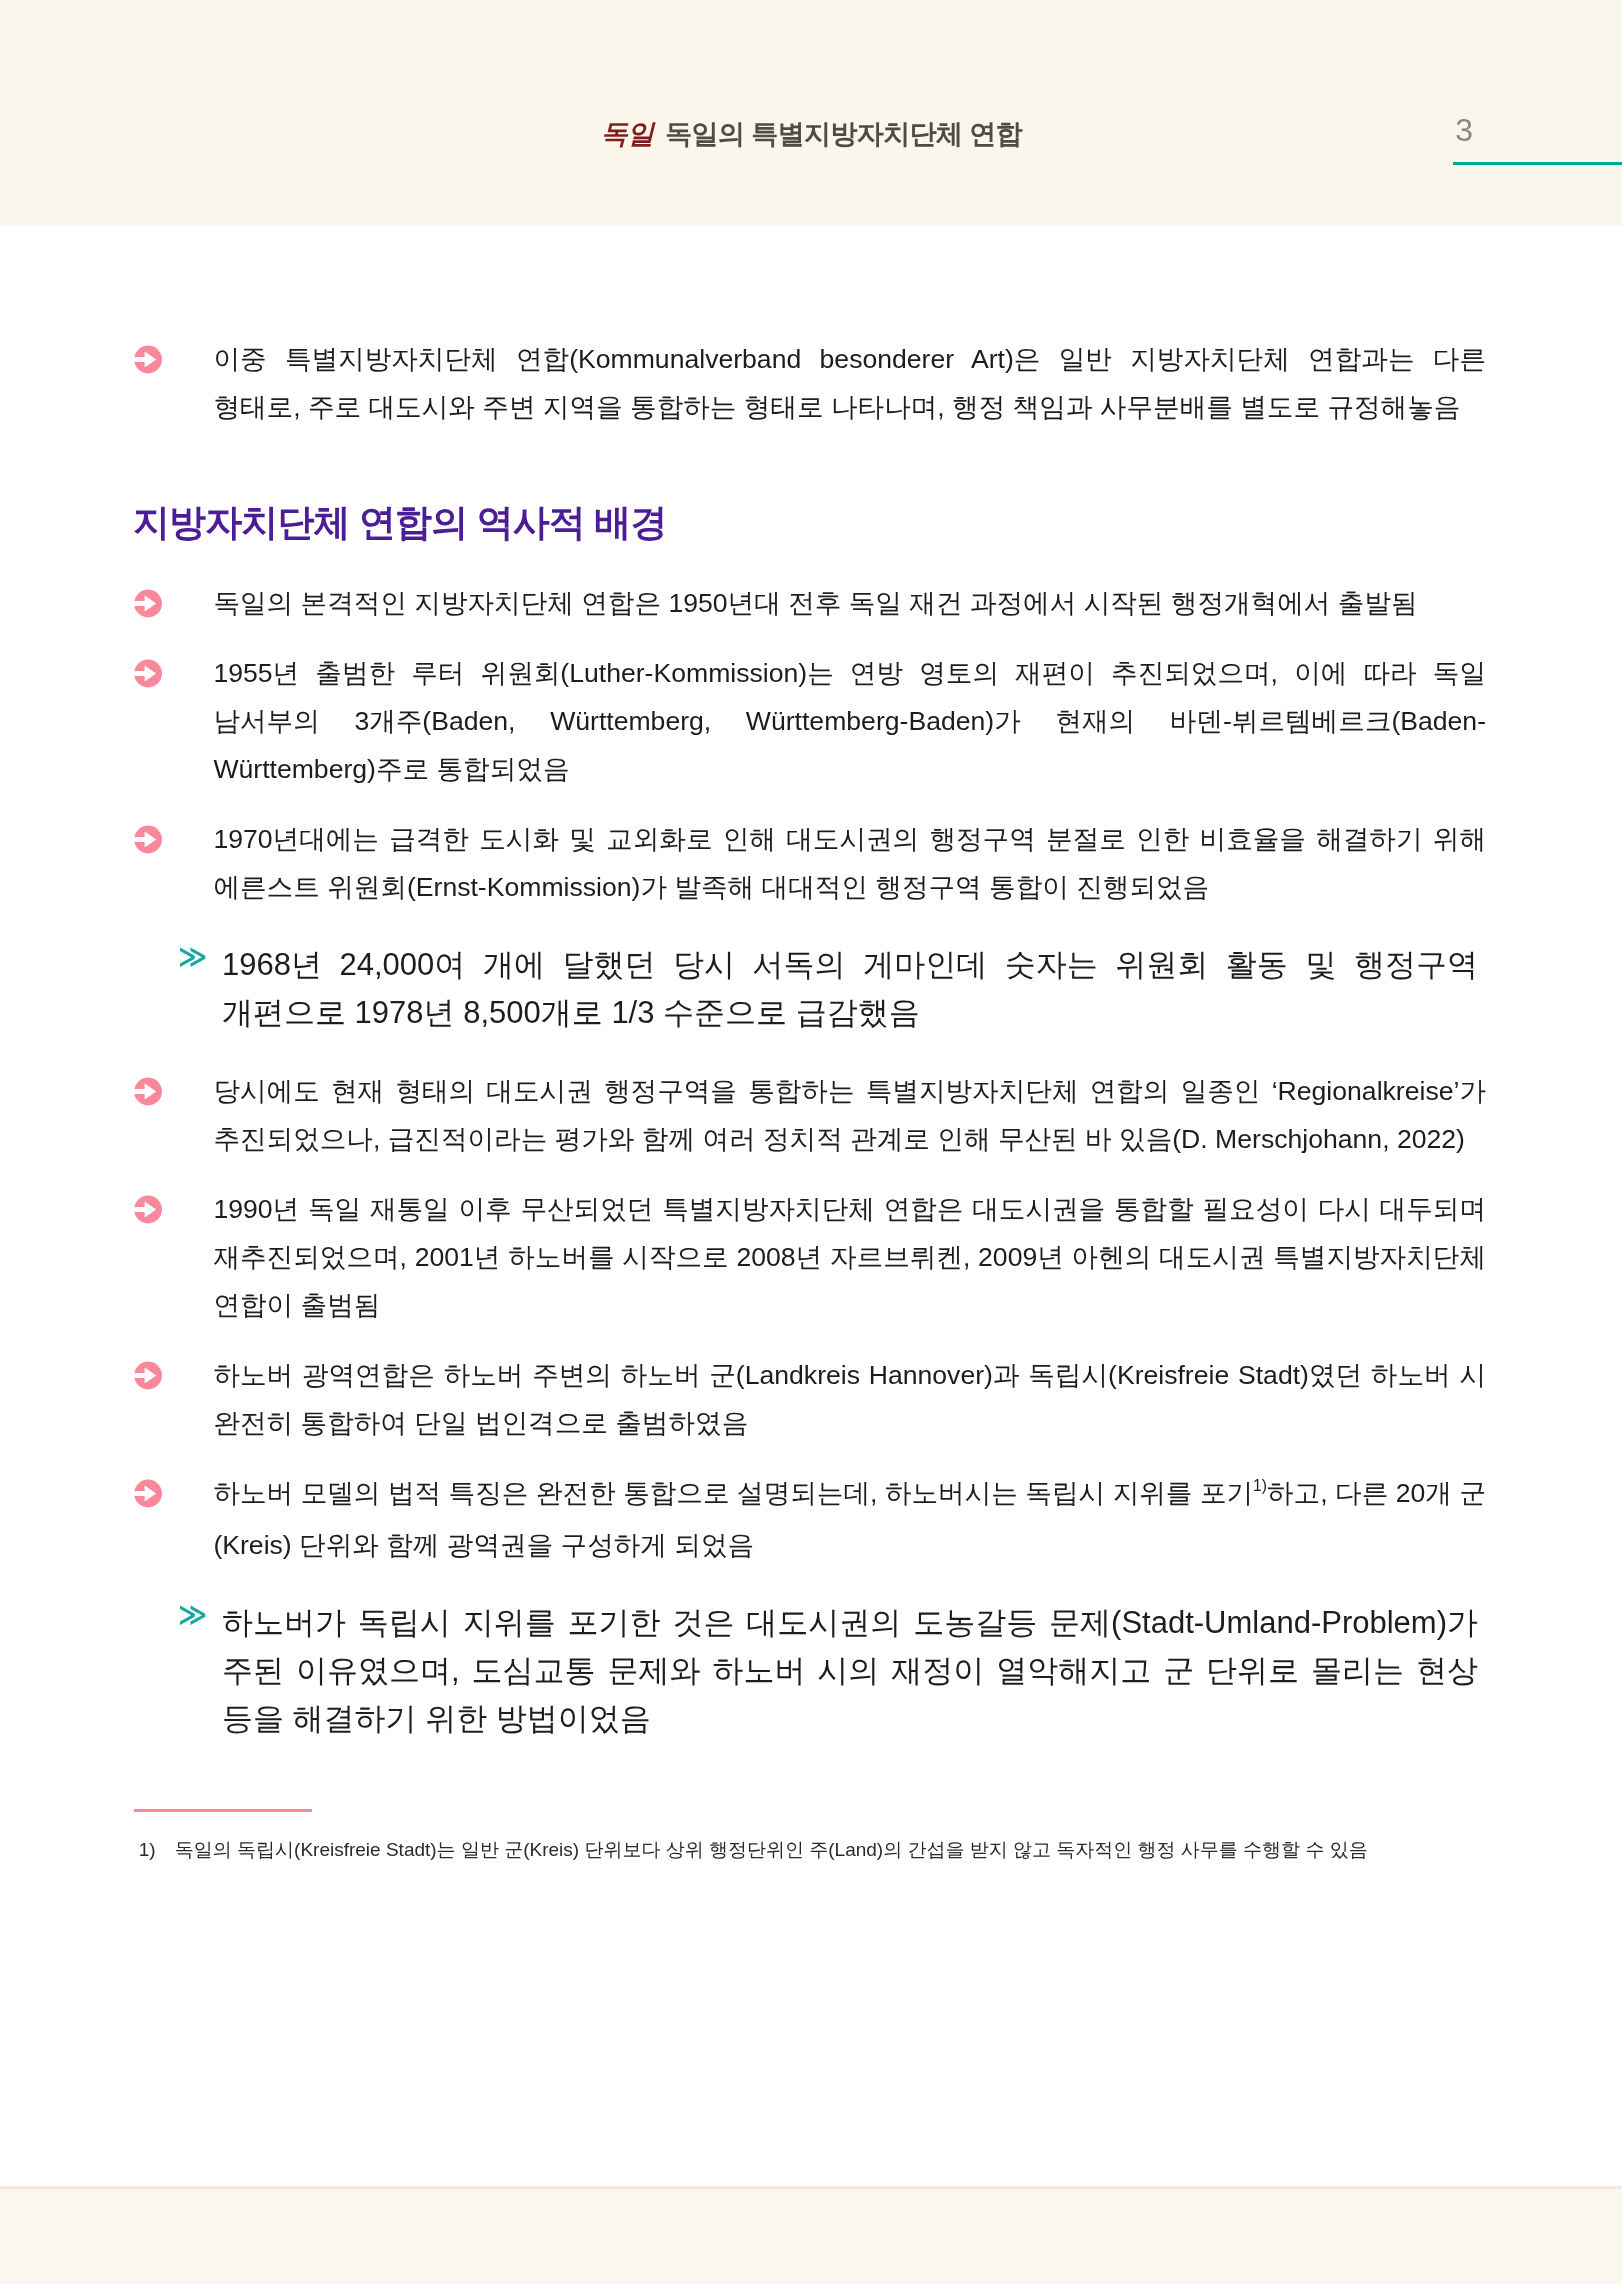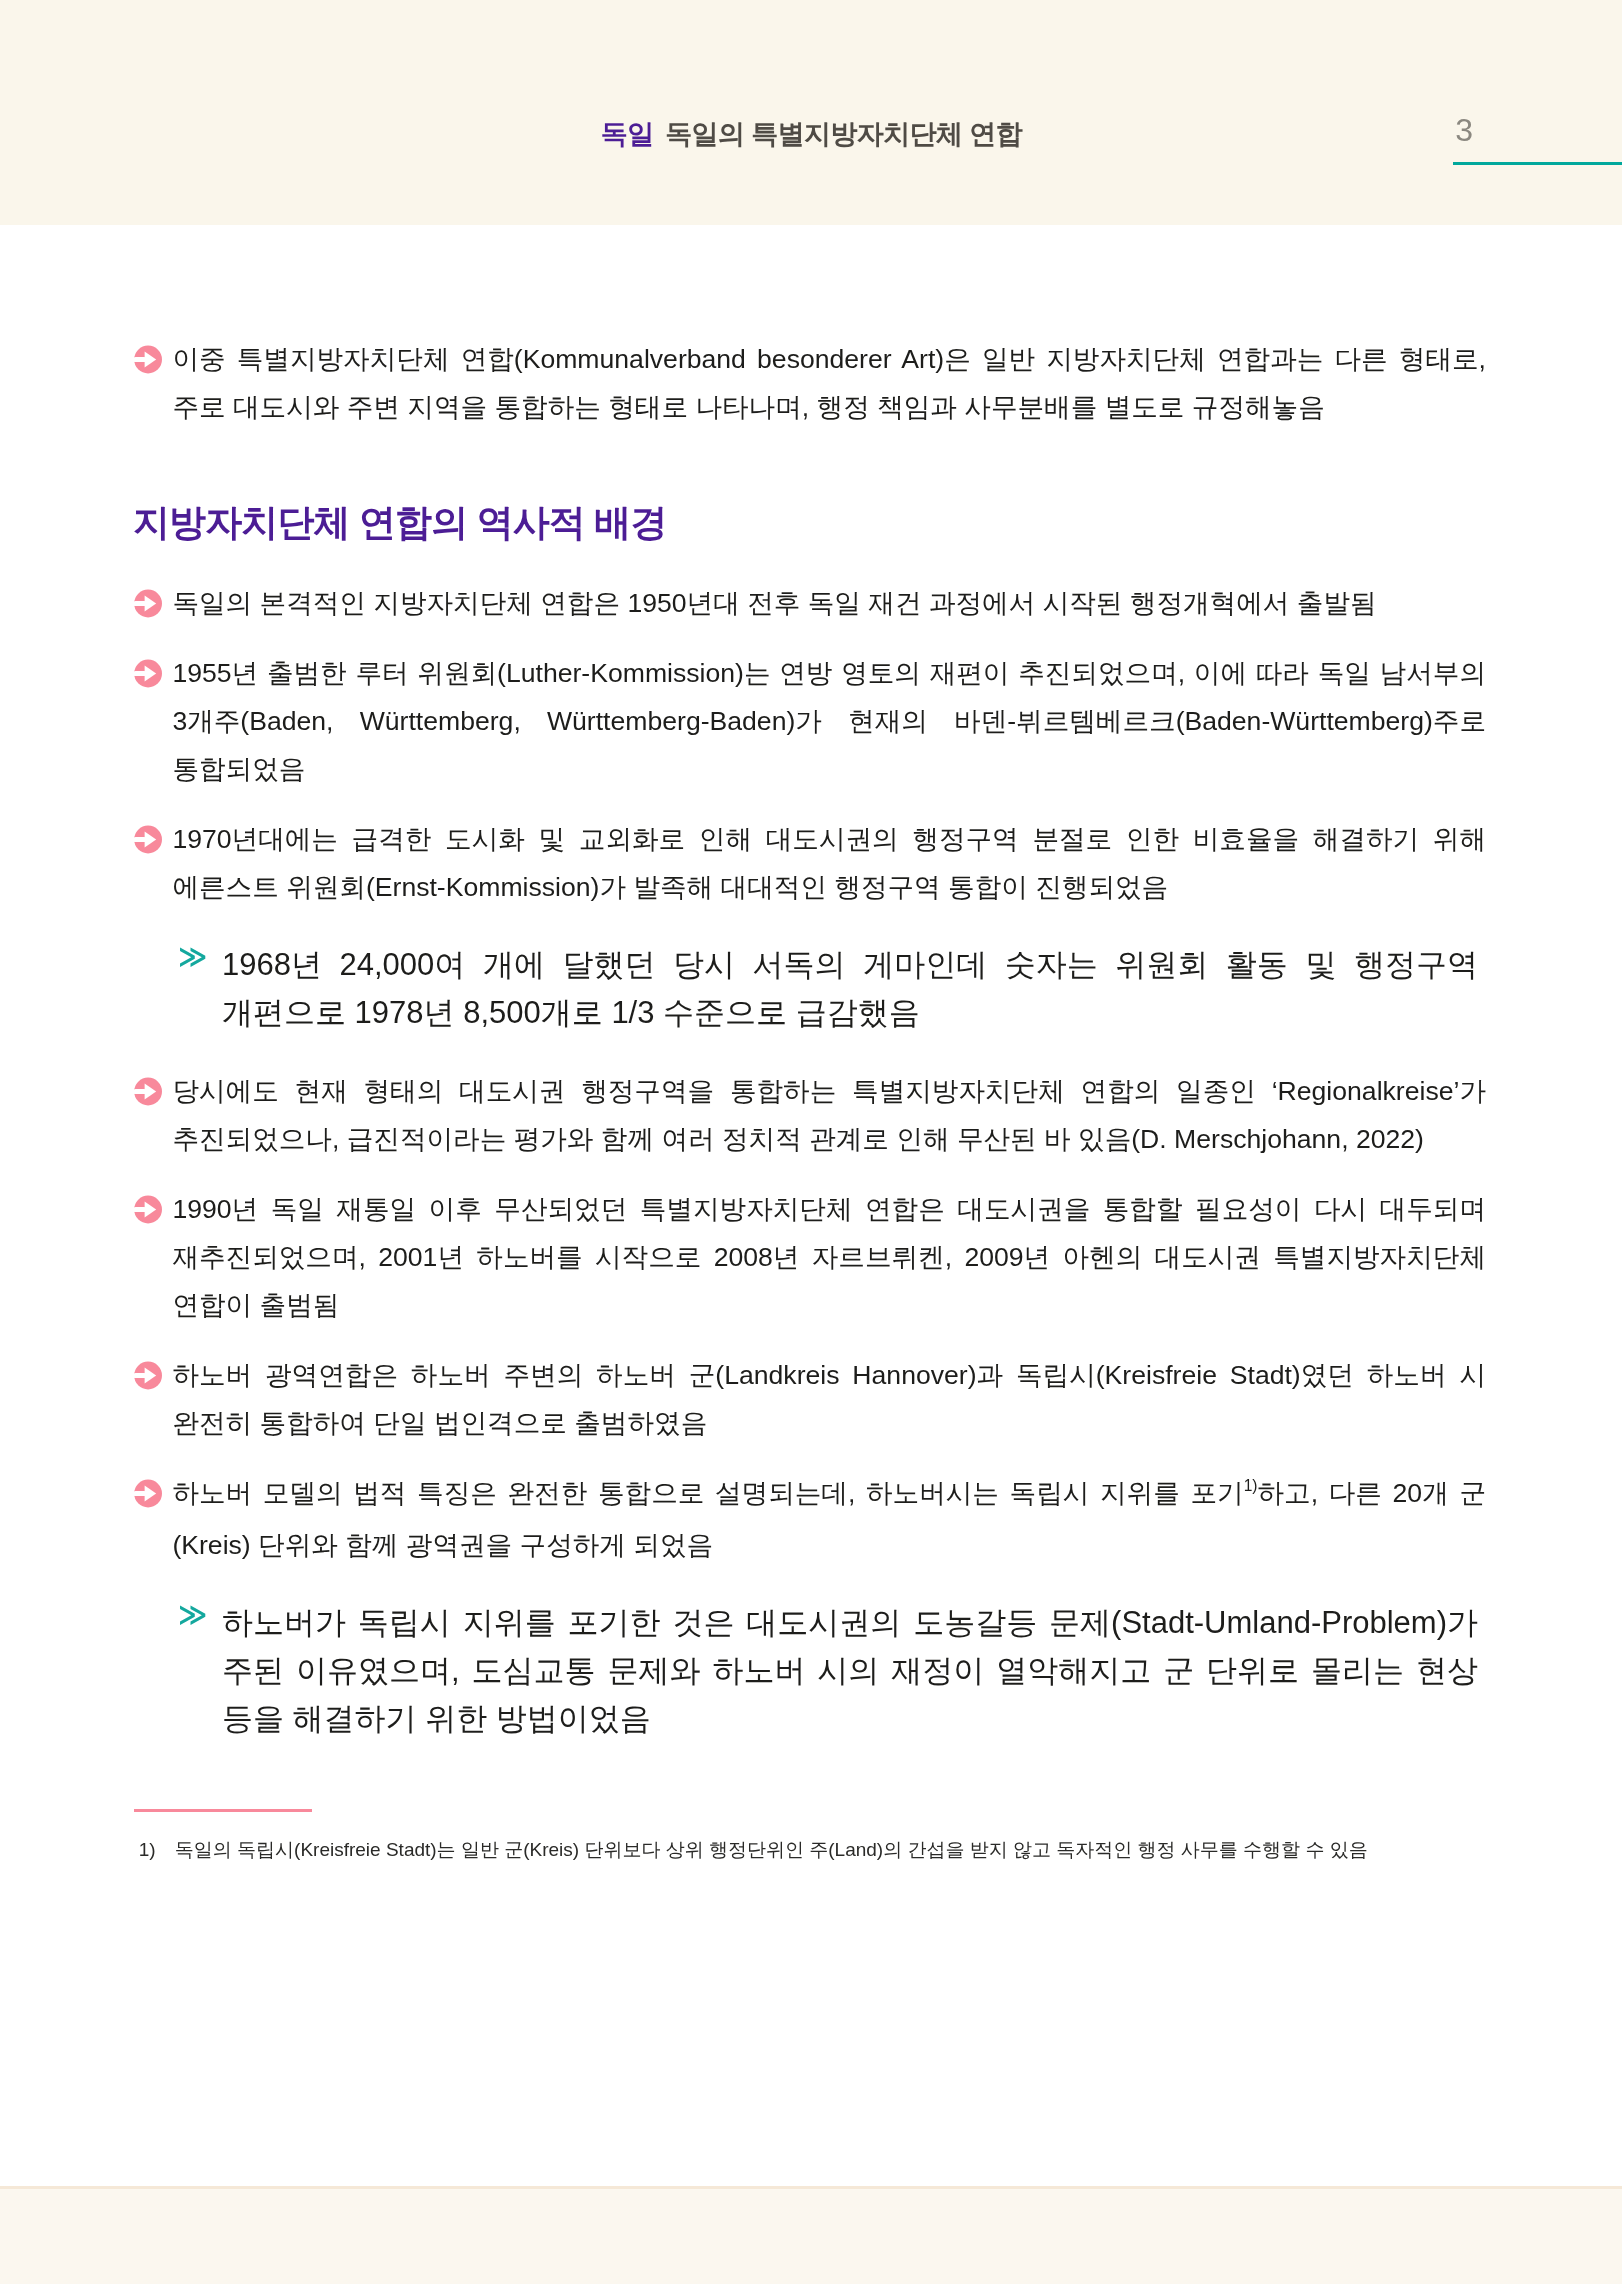--- a/index.html
+++ b/index.html
@@ -16,40 +16,40 @@
   .page-header{
     position:absolute;top:0;left:0;width:100%;height:225px;
     background:#faf6eb;
   }
   .header-title{
     position:absolute;top:116px;left:0;width:100%;
     text-align:center;
     font-size:27px;font-weight:700;color:#4f4b45;letter-spacing:-0.6px;
     white-space:nowrap;
   }
-  .header-tag{color:#4c1d95;font-weight:800;margin-right:11.5px;}
+  .header-tag{color:#7f1d1d;font-weight:800;margin-right:11.5px;font-style:italic;}
   .page-number{
     position:absolute;top:112px;right:150px;
     font-size:32px;color:#8b8880;font-weight:400;
   }
   .page-number-rule{
     position:absolute;top:162px;right:0;
     width:170px;height:2.9px;background:#00a89c;
   }
 
   
   .content{
     position:absolute;top:225px;left:133px;width:1353px;
   }
   .section-heading{
     margin:69px 0 33px 0;
     font-size:37px;line-height:46px;font-weight:800;
     color:#4c1d95;letter-spacing:-0.9px;
   }
-  .bullet{display:flex;align-items:flex-start;margin:0 0 22px 0;}
+  .bullet{display:flex;align-items:flex-start;margin:0 0 22px 0;gap:41px;}
   .bullet.first{margin-top:110px;}
   .bullet-icon{flex:0 0 29px;width:29px;height:29px;margin-top:10.4px;}
   .bullet-text{
     flex:1;margin:0 0 0 10.4px;
     font-size:26.6px;line-height:48px;
     text-align:justify;word-break:keep-all;
   }
   .sub-bullet{display:flex;align-items:flex-start;margin:0 0 22px 45px;}
   .sub-icon{
     flex:0 0 36px;

